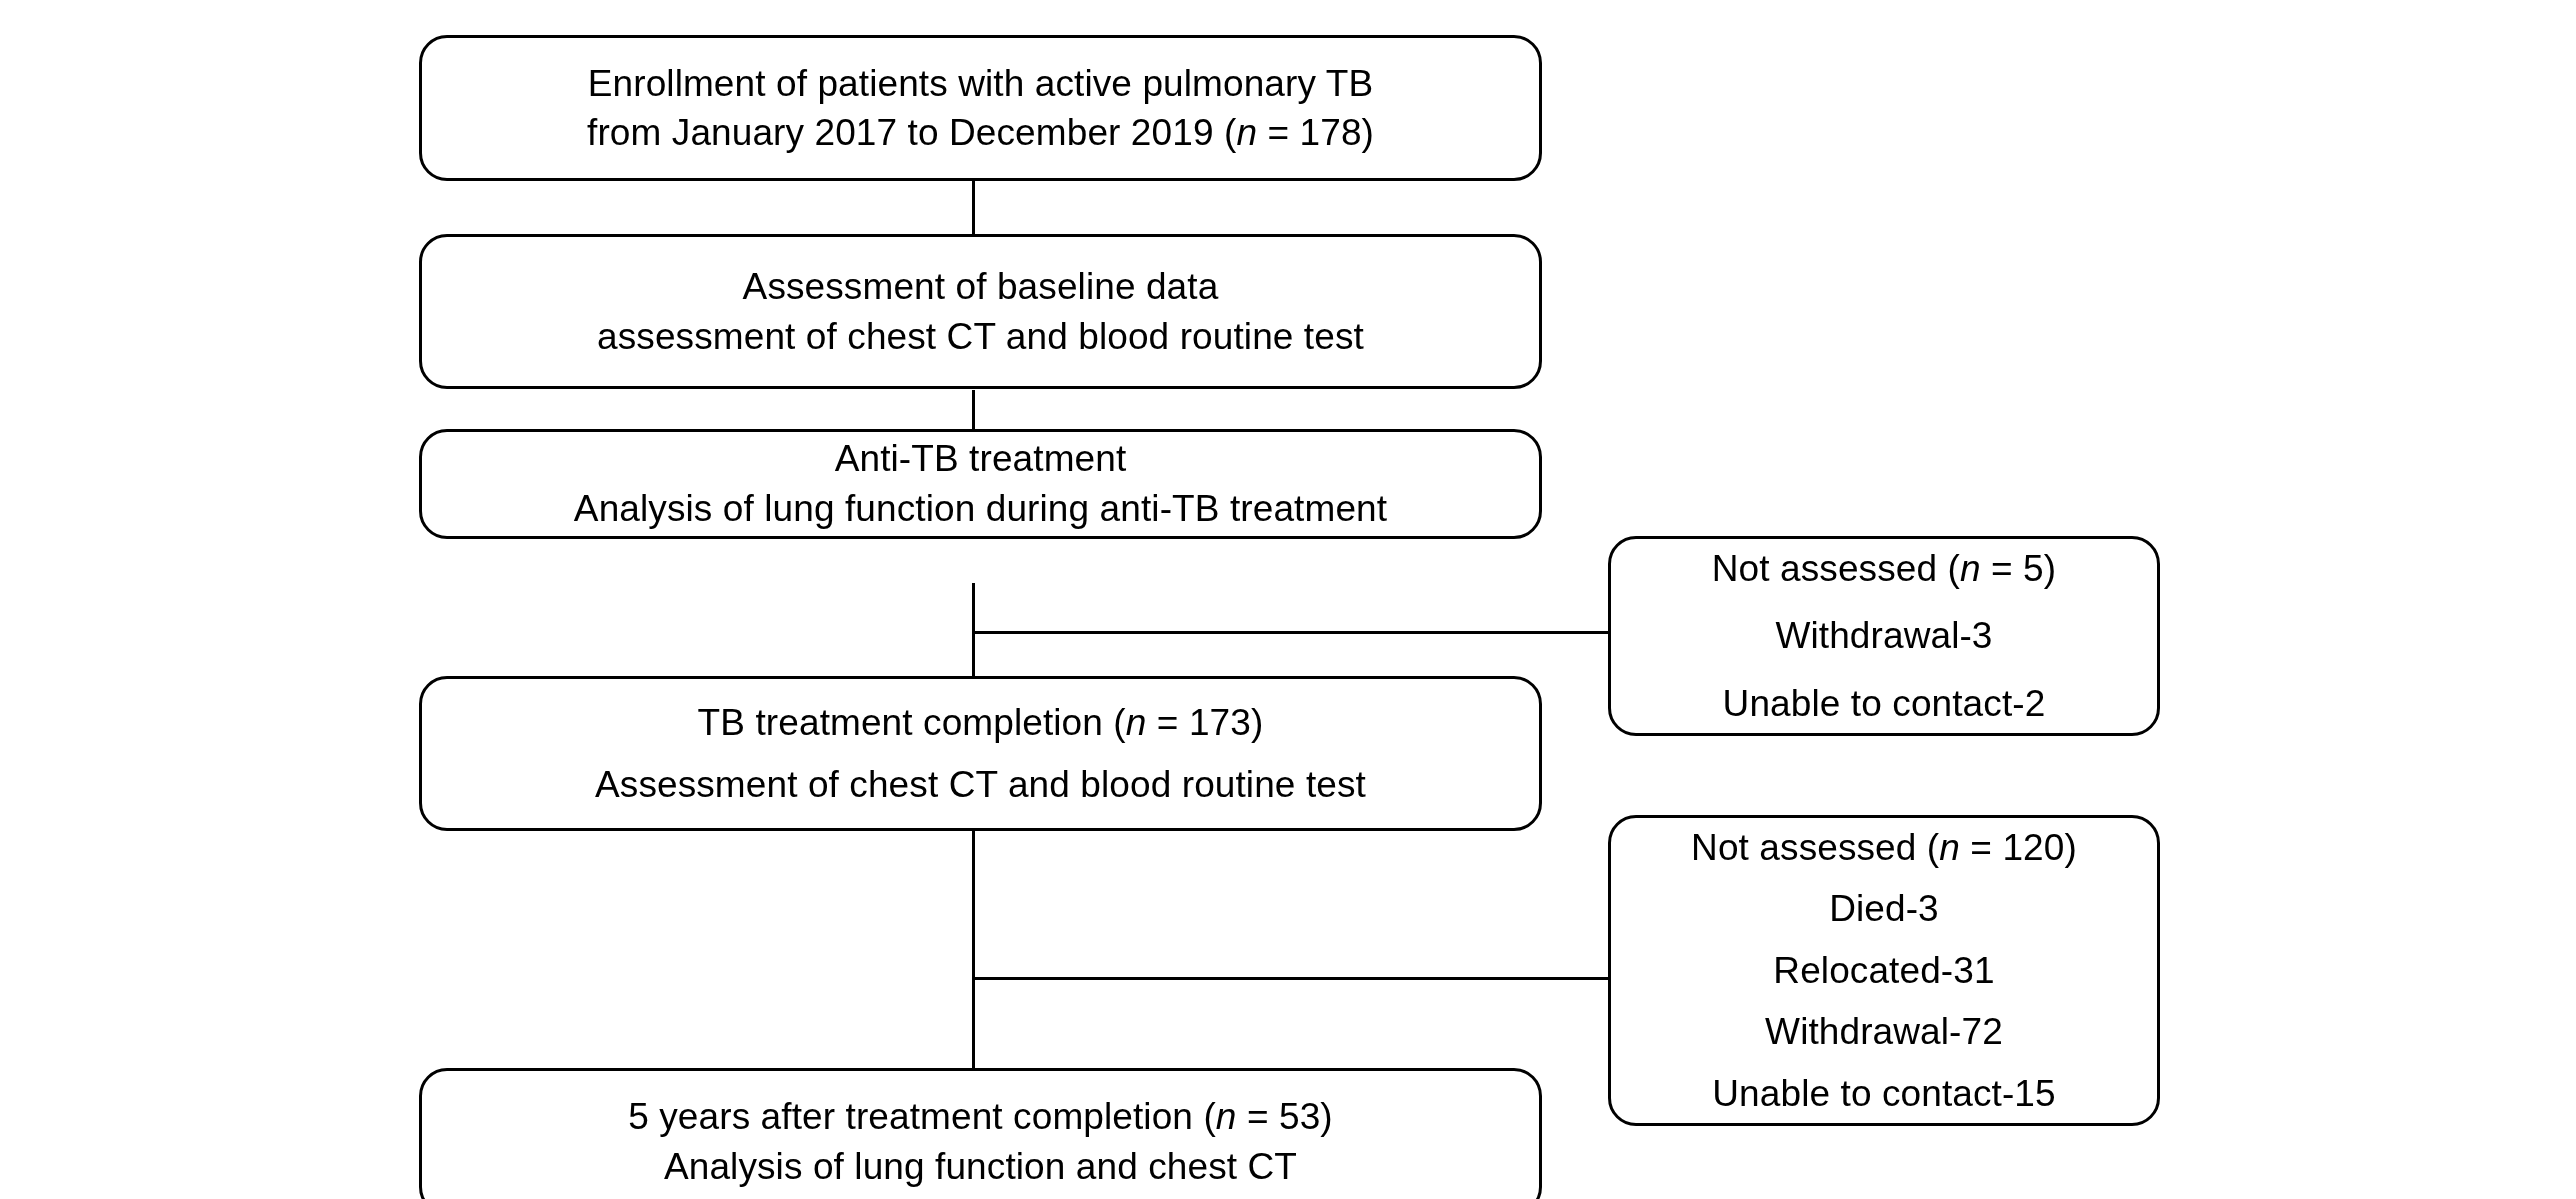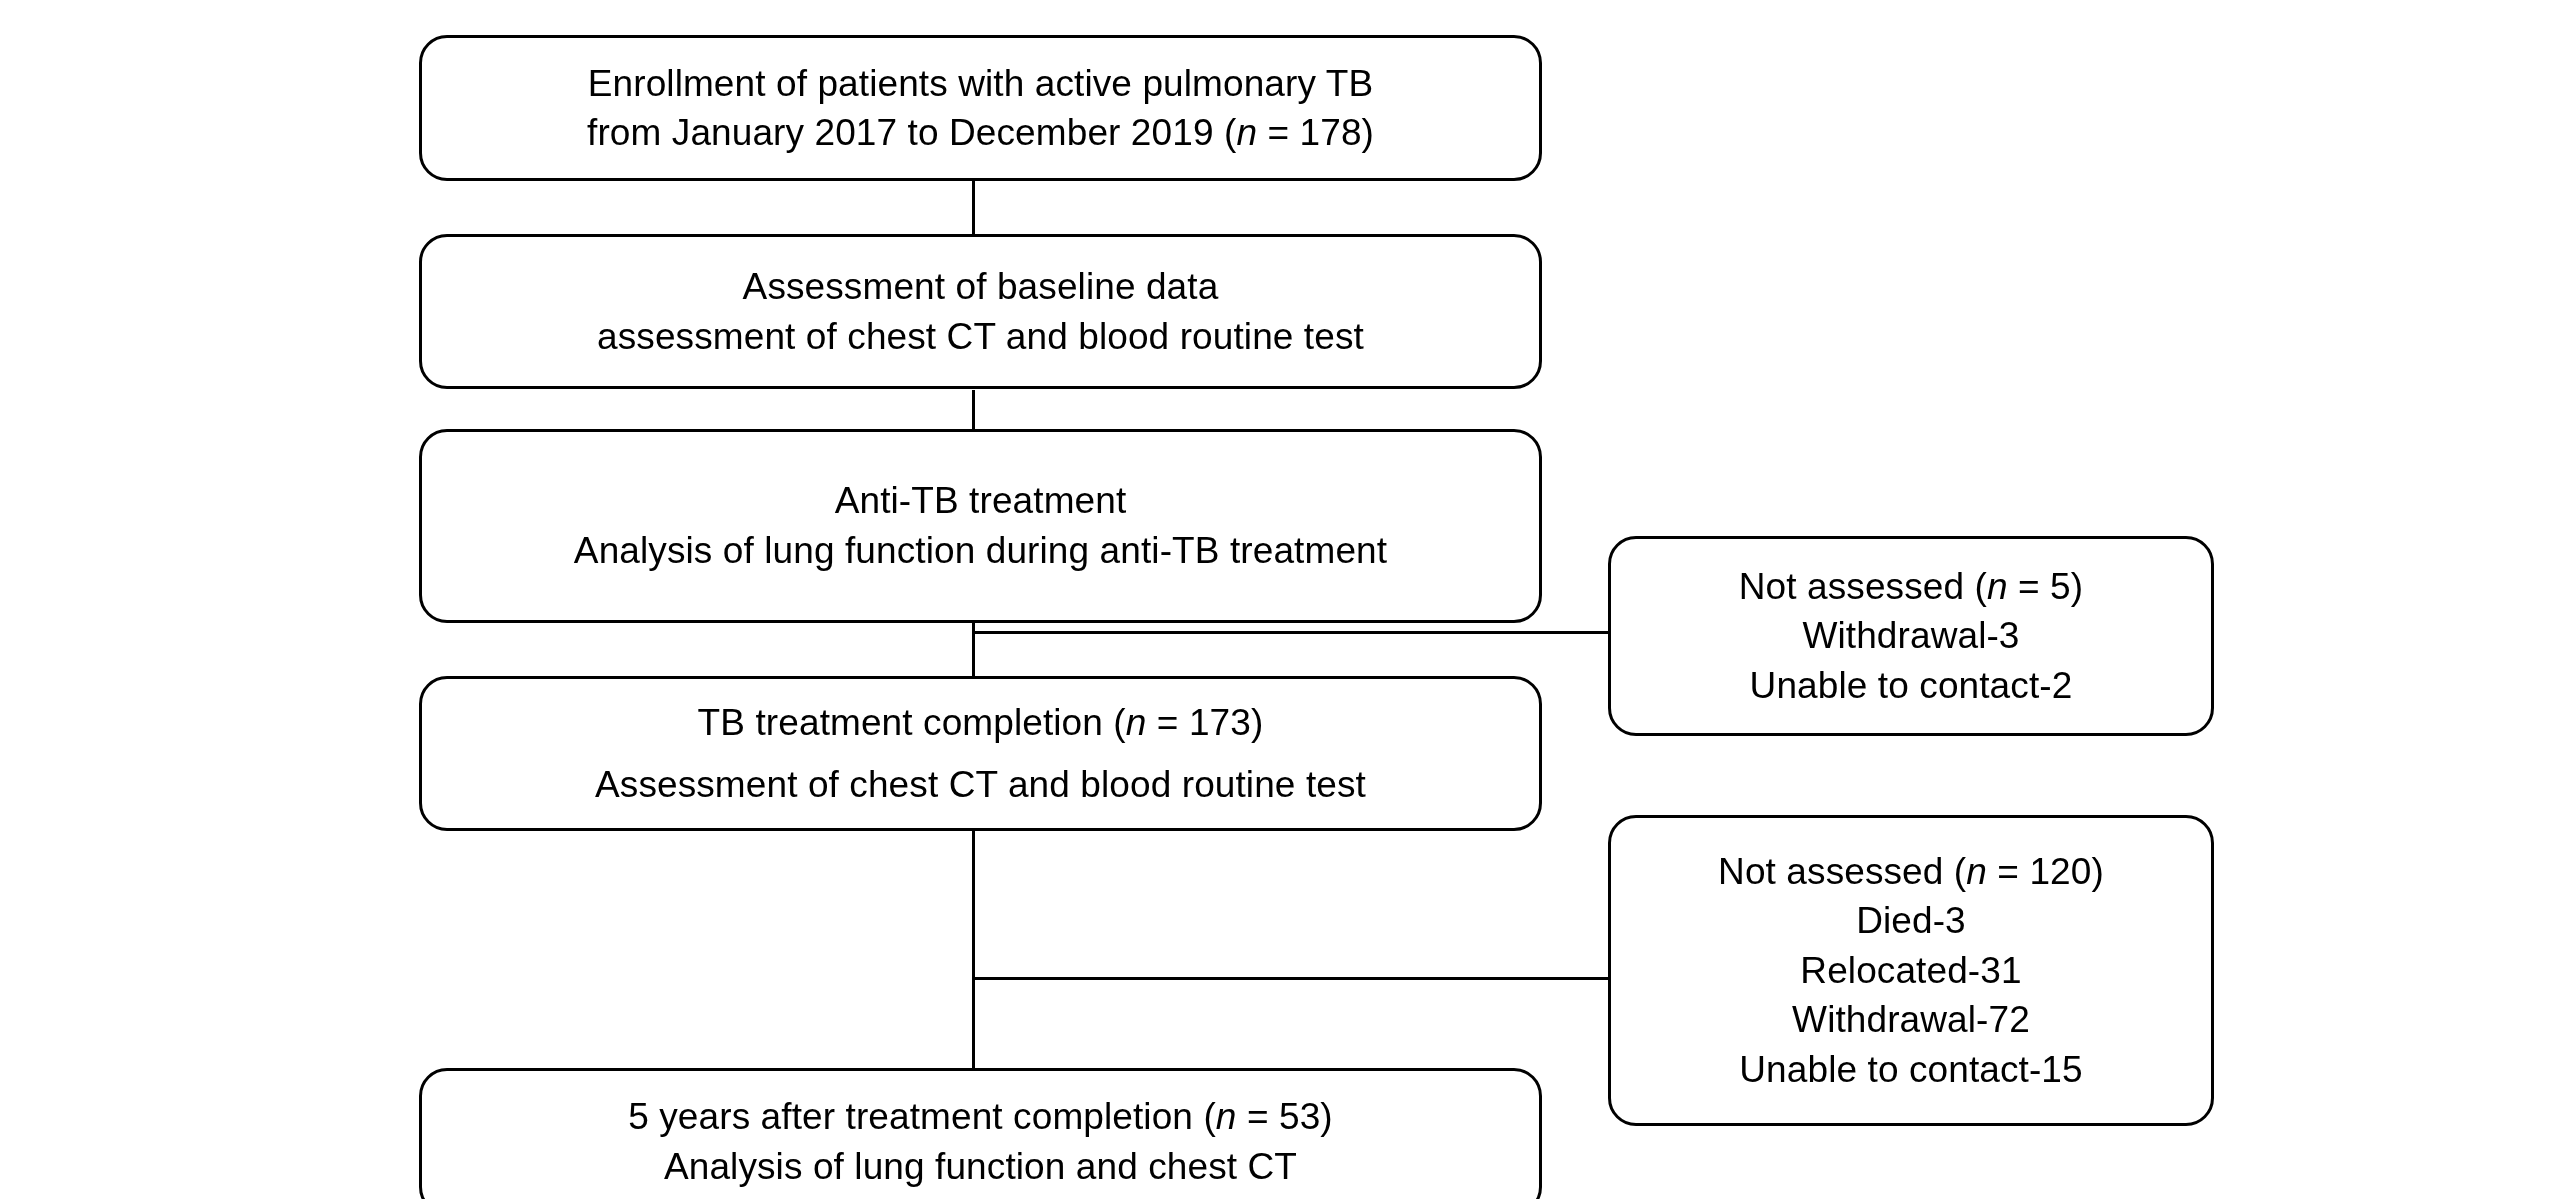--- a/index.html
+++ b/index.html
@@ -44,25 +44,25 @@
   }
   .node .line {
     display: block;
     white-space: nowrap;
   }
   .node .line i {
     font-style: italic;
   }
   
   .node-main { left: 419px; width: 1123px; }
-  .node-side { left: 1608px; width: 606px; border-width: 3.3px; }
+  .node-side { left: 1608px; width: 552px; border-width: 3.3px; justify-content: space-between; }
 
   #box-enrollment { top: 12.3px;   height: 146px; }
   #box-baseline   { top: 211px;  height: 155px; }
-  #box-antitb     { top: 406px;  height: 194px; }
+  #box-antitb     { top: 406px;  height: 110px; }
   #box-completion { top: 653px;  height: 155px; gap: 12px; }
   #box-fiveyear   { top: 1045px; height: 147px; }
 
   #box-notassessed-1 { top: 513px; height: 200px; }
   #box-notassessed-2 { top: 792px; height: 311px; }
 </style>
 </head>
 <body>
 
 <div id="canvas">

